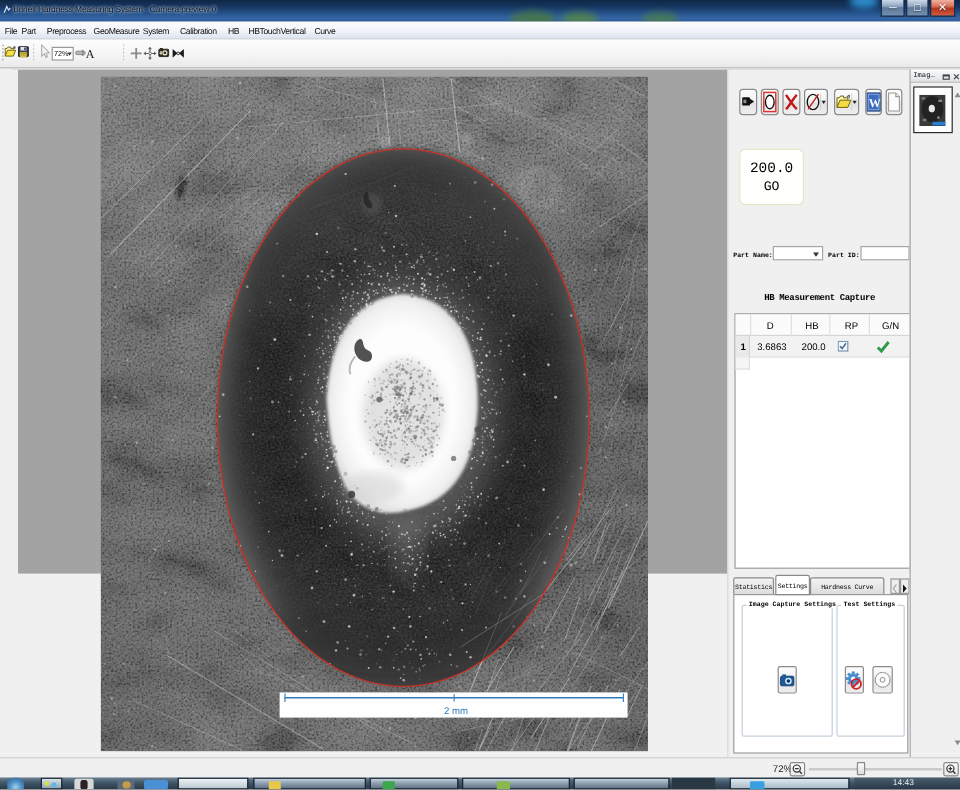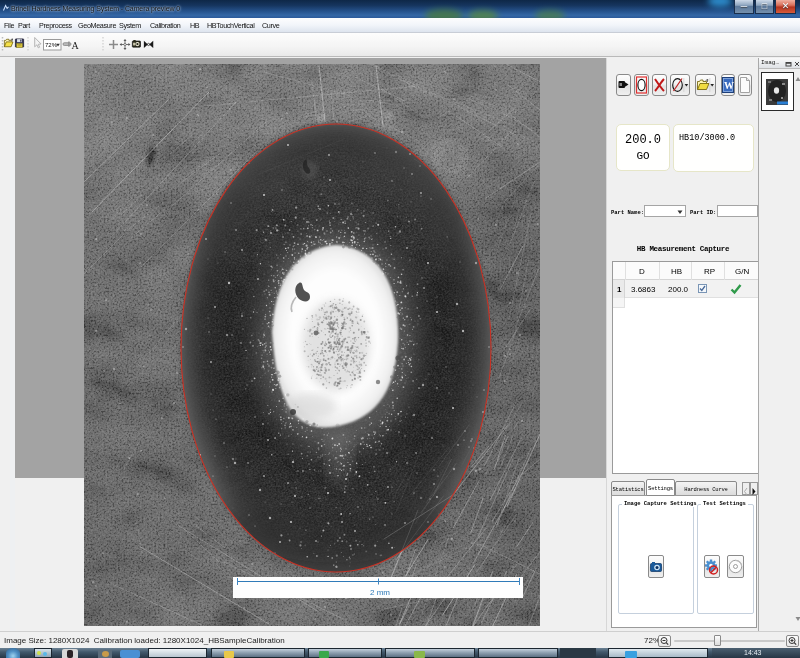--- a/index.html
+++ b/index.html
@@ -3053,23 +3053,20 @@
       <svg width="12" height="20" viewBox="0 0 12 20">
         <path d="M1.5 2.5 L7.5 2.5 L10.5 5.5 L10.5 17.5 L1.5 17.5 Z" fill="#fcfcfc" stroke="#9a9a9a" stroke-width="0.9"></path>
         <path d="M7.5 2.5 L7.5 5.5 L10.5 5.5" fill="#e5e5e5" stroke="#9a9a9a" stroke-width="0.9"></path>
         </svg>
     </div>
 
     <div class="valbox" style="left:9px;top:66px;width:54px;height:47px;">
       <div style="text-align:center;font-size:12px;margin-top:8px;">200.0</div>
       <div style="text-align:center;font-size:11px;margin-top:3px;">GO</div>
     </div>
-    <div class="valbox" style="left:66px;top:66px;width:81px;height:48px;">
-      <div style="margin:8px 0 0 5px;font-size:8.5px;">HB10/3000.0</div>
-    </div>
 
     <div style="position:absolute;left:4px;top:151px;font-size:5.5px;font-family:'Liberation Mono',monospace;font-weight:bold;">Part Name:</div>
     <div style="position:absolute;left:37px;top:147px;width:42px;height:12px;background:#fff;border:1px solid #a5a5a5;">
       <svg style="position:absolute;right:1px;top:2px;" width="8" height="8">
           <path d="M1.5 2.5 L6.5 2.5 L4 6 Z" fill="#333"></path>
         </svg>
     </div>
     <div style="position:absolute;left:83px;top:151px;font-size:5.5px;font-family:'Liberation Mono',monospace;font-weight:bold;">Part ID:</div>
     <div style="position:absolute;left:110px;top:147px;width:41px;height:12px;background:#fff;border:1px solid #a5a5a5;"></div>
 
@@ -3183,21 +3180,20 @@
     </div>
     <svg style="position:absolute;left:36px;top:18px;" width="6" height="6">
         <path d="M3 1 L5.5 5 L0.5 5 Z" fill="#8a8a8a"></path>
       </svg>
     <svg style="position:absolute;left:36px;top:558px;" width="6" height="6">
         <path d="M0.5 1 L5.5 1 L3 5 Z" fill="#8a8a8a"></path>
       </svg>
   </div>
 
   <div id="statusbar">
-    <span style="position:absolute;left:4px;top:4px;">Image Size: 1280X1024&nbsp;&nbsp;Calibration loaded: 1280X1024_HBSampleCalibration</span>
     <span style="position:absolute;left:644px;top:4px;">72%</span>
     <div style="position:absolute;left:658px;top:3px;width:13px;height:12px;border:1px solid #8a8a8a;border-radius:2px;background:linear-gradient(#fcfcfc,#e8e8e8);">
       <svg width="11" height="10">
           <circle cx="5" cy="4.5" r="3" fill="none" stroke="#333" stroke-width="1"></circle>
           <line x1="3.5" y1="4.5" x2="6.5" y2="4.5" stroke="#333" stroke-width="1"></line>
           <line x1="7.2" y1="6.7" x2="9.2" y2="8.7" stroke="#333" stroke-width="1.2"></line>
         </svg>
     </div>
     <div style="position:absolute;left:674px;top:8px;width:111px;height:2px;background:#c9c9c9;border-radius:1px;"></div>
     <div style="position:absolute;left:714px;top:3px;width:7px;height:11px;background:linear-gradient(#fdfdfd,#dcdcdc);border:1px solid #8a8a8a;border-radius:1px;"></div>

